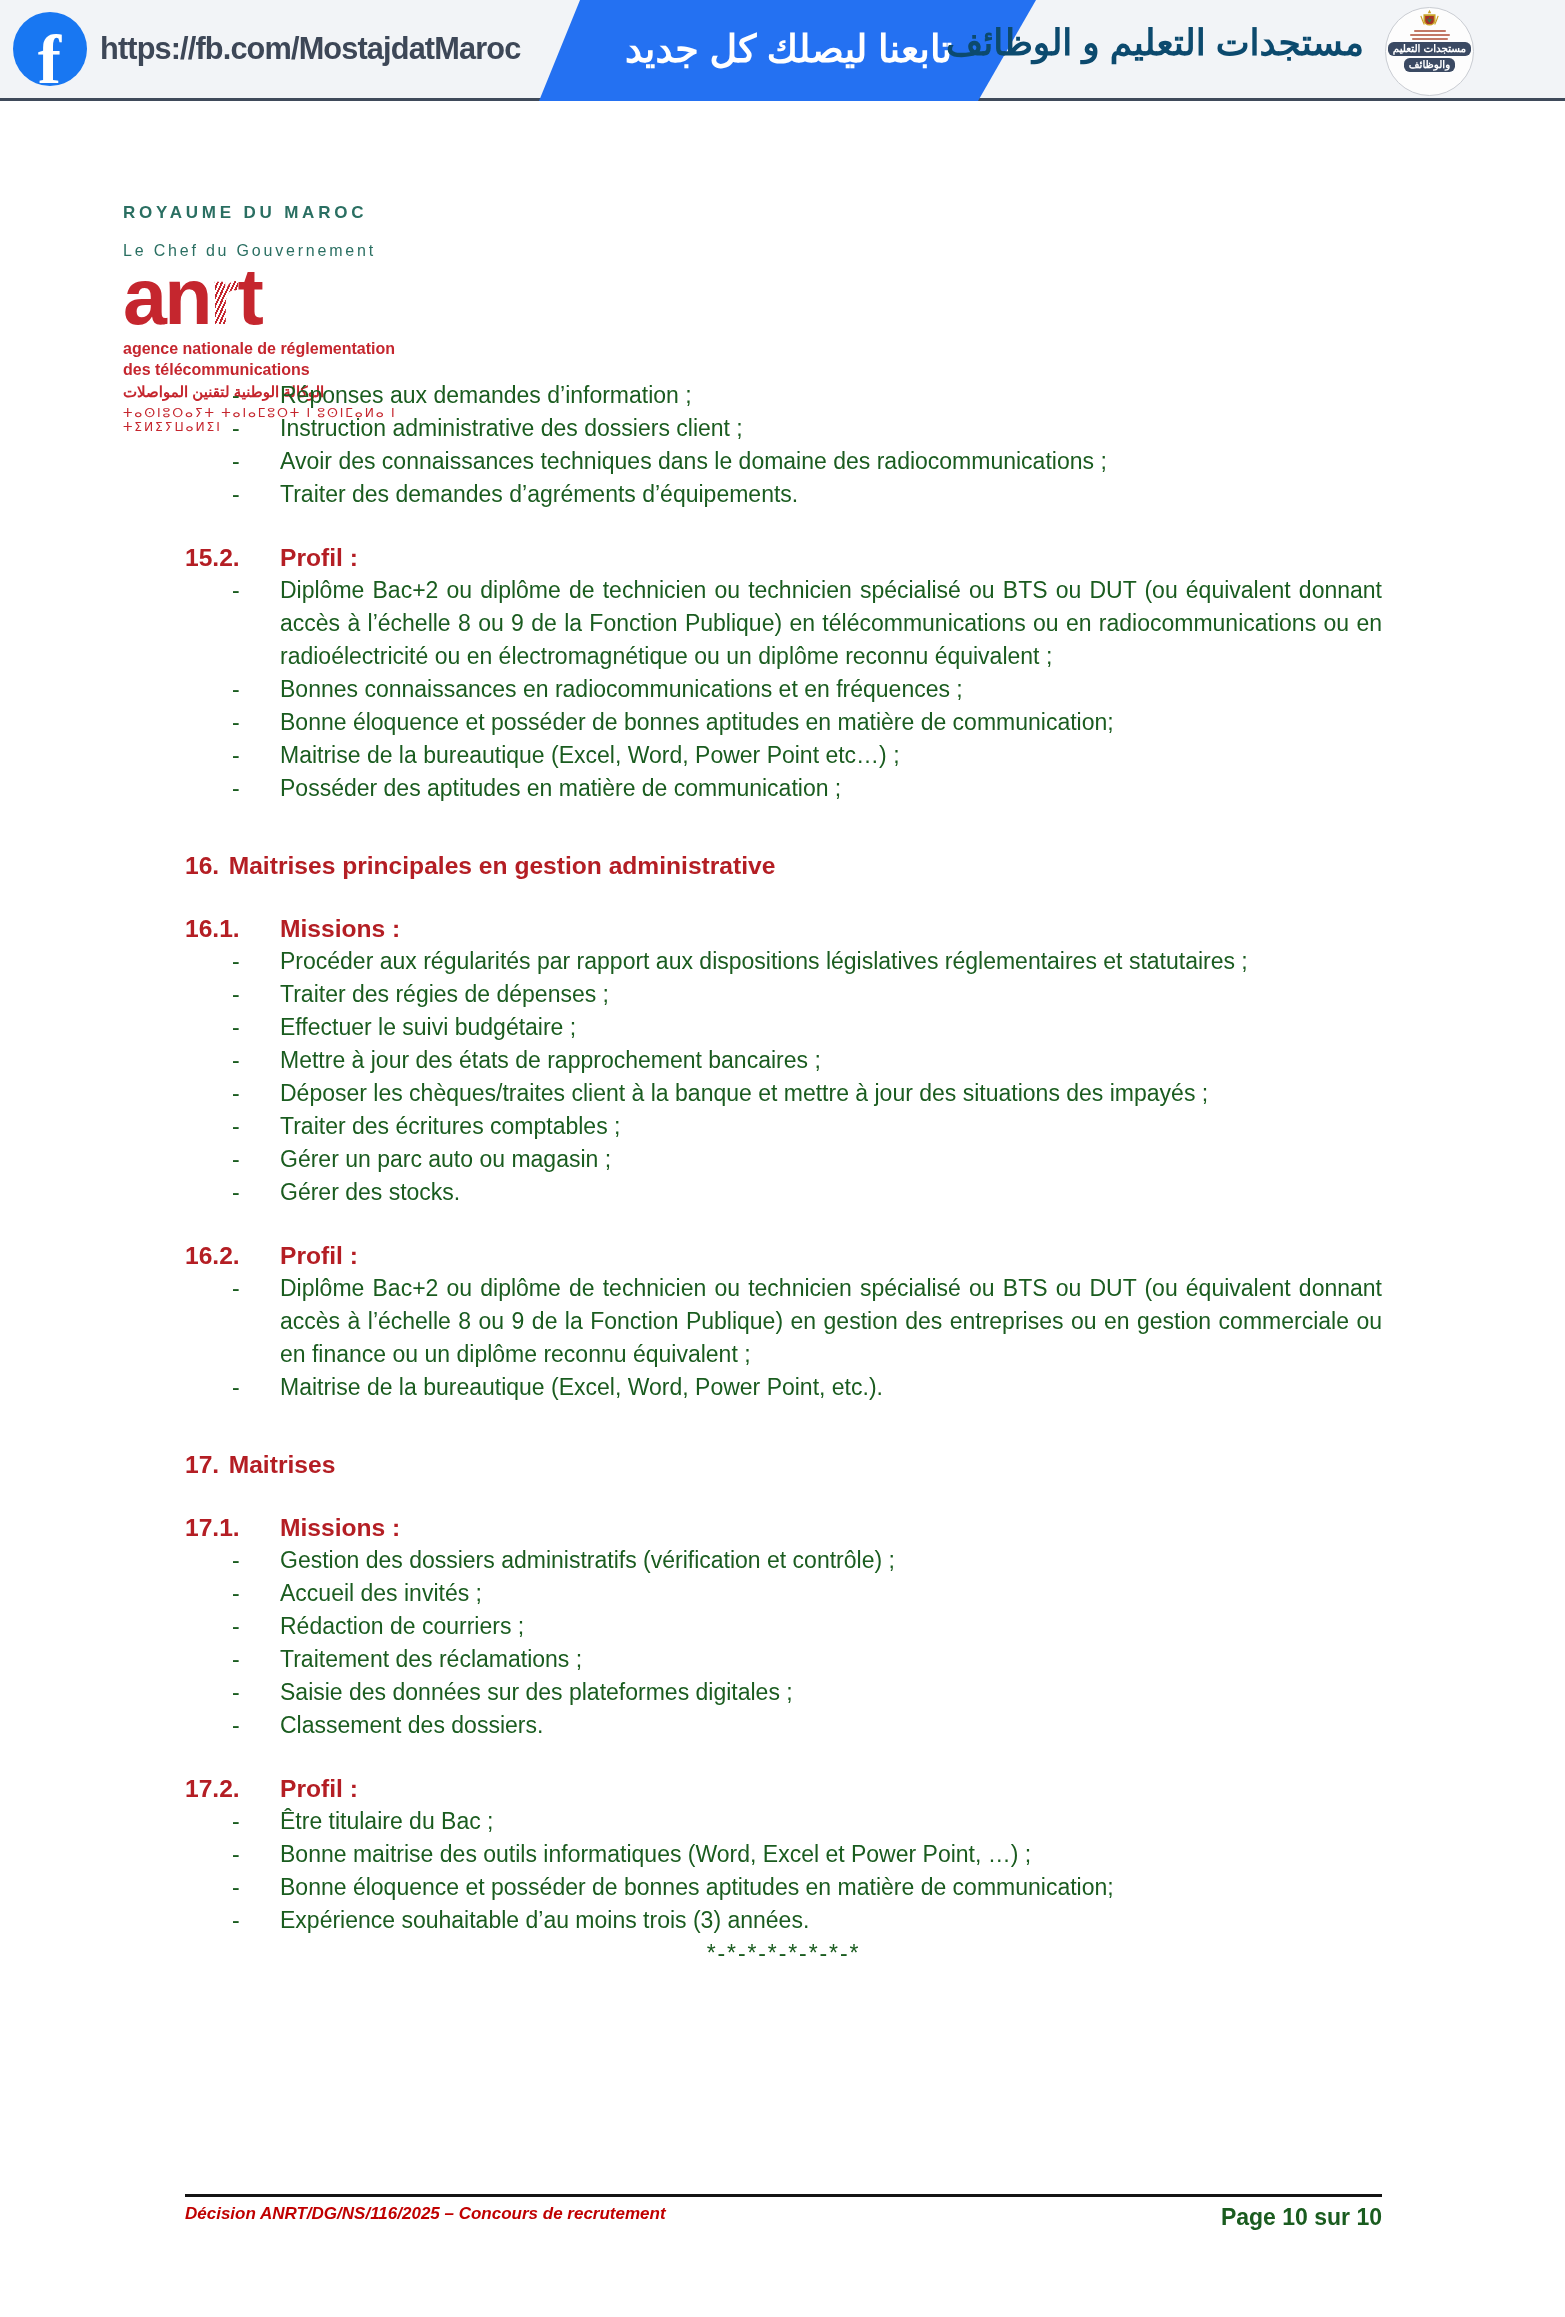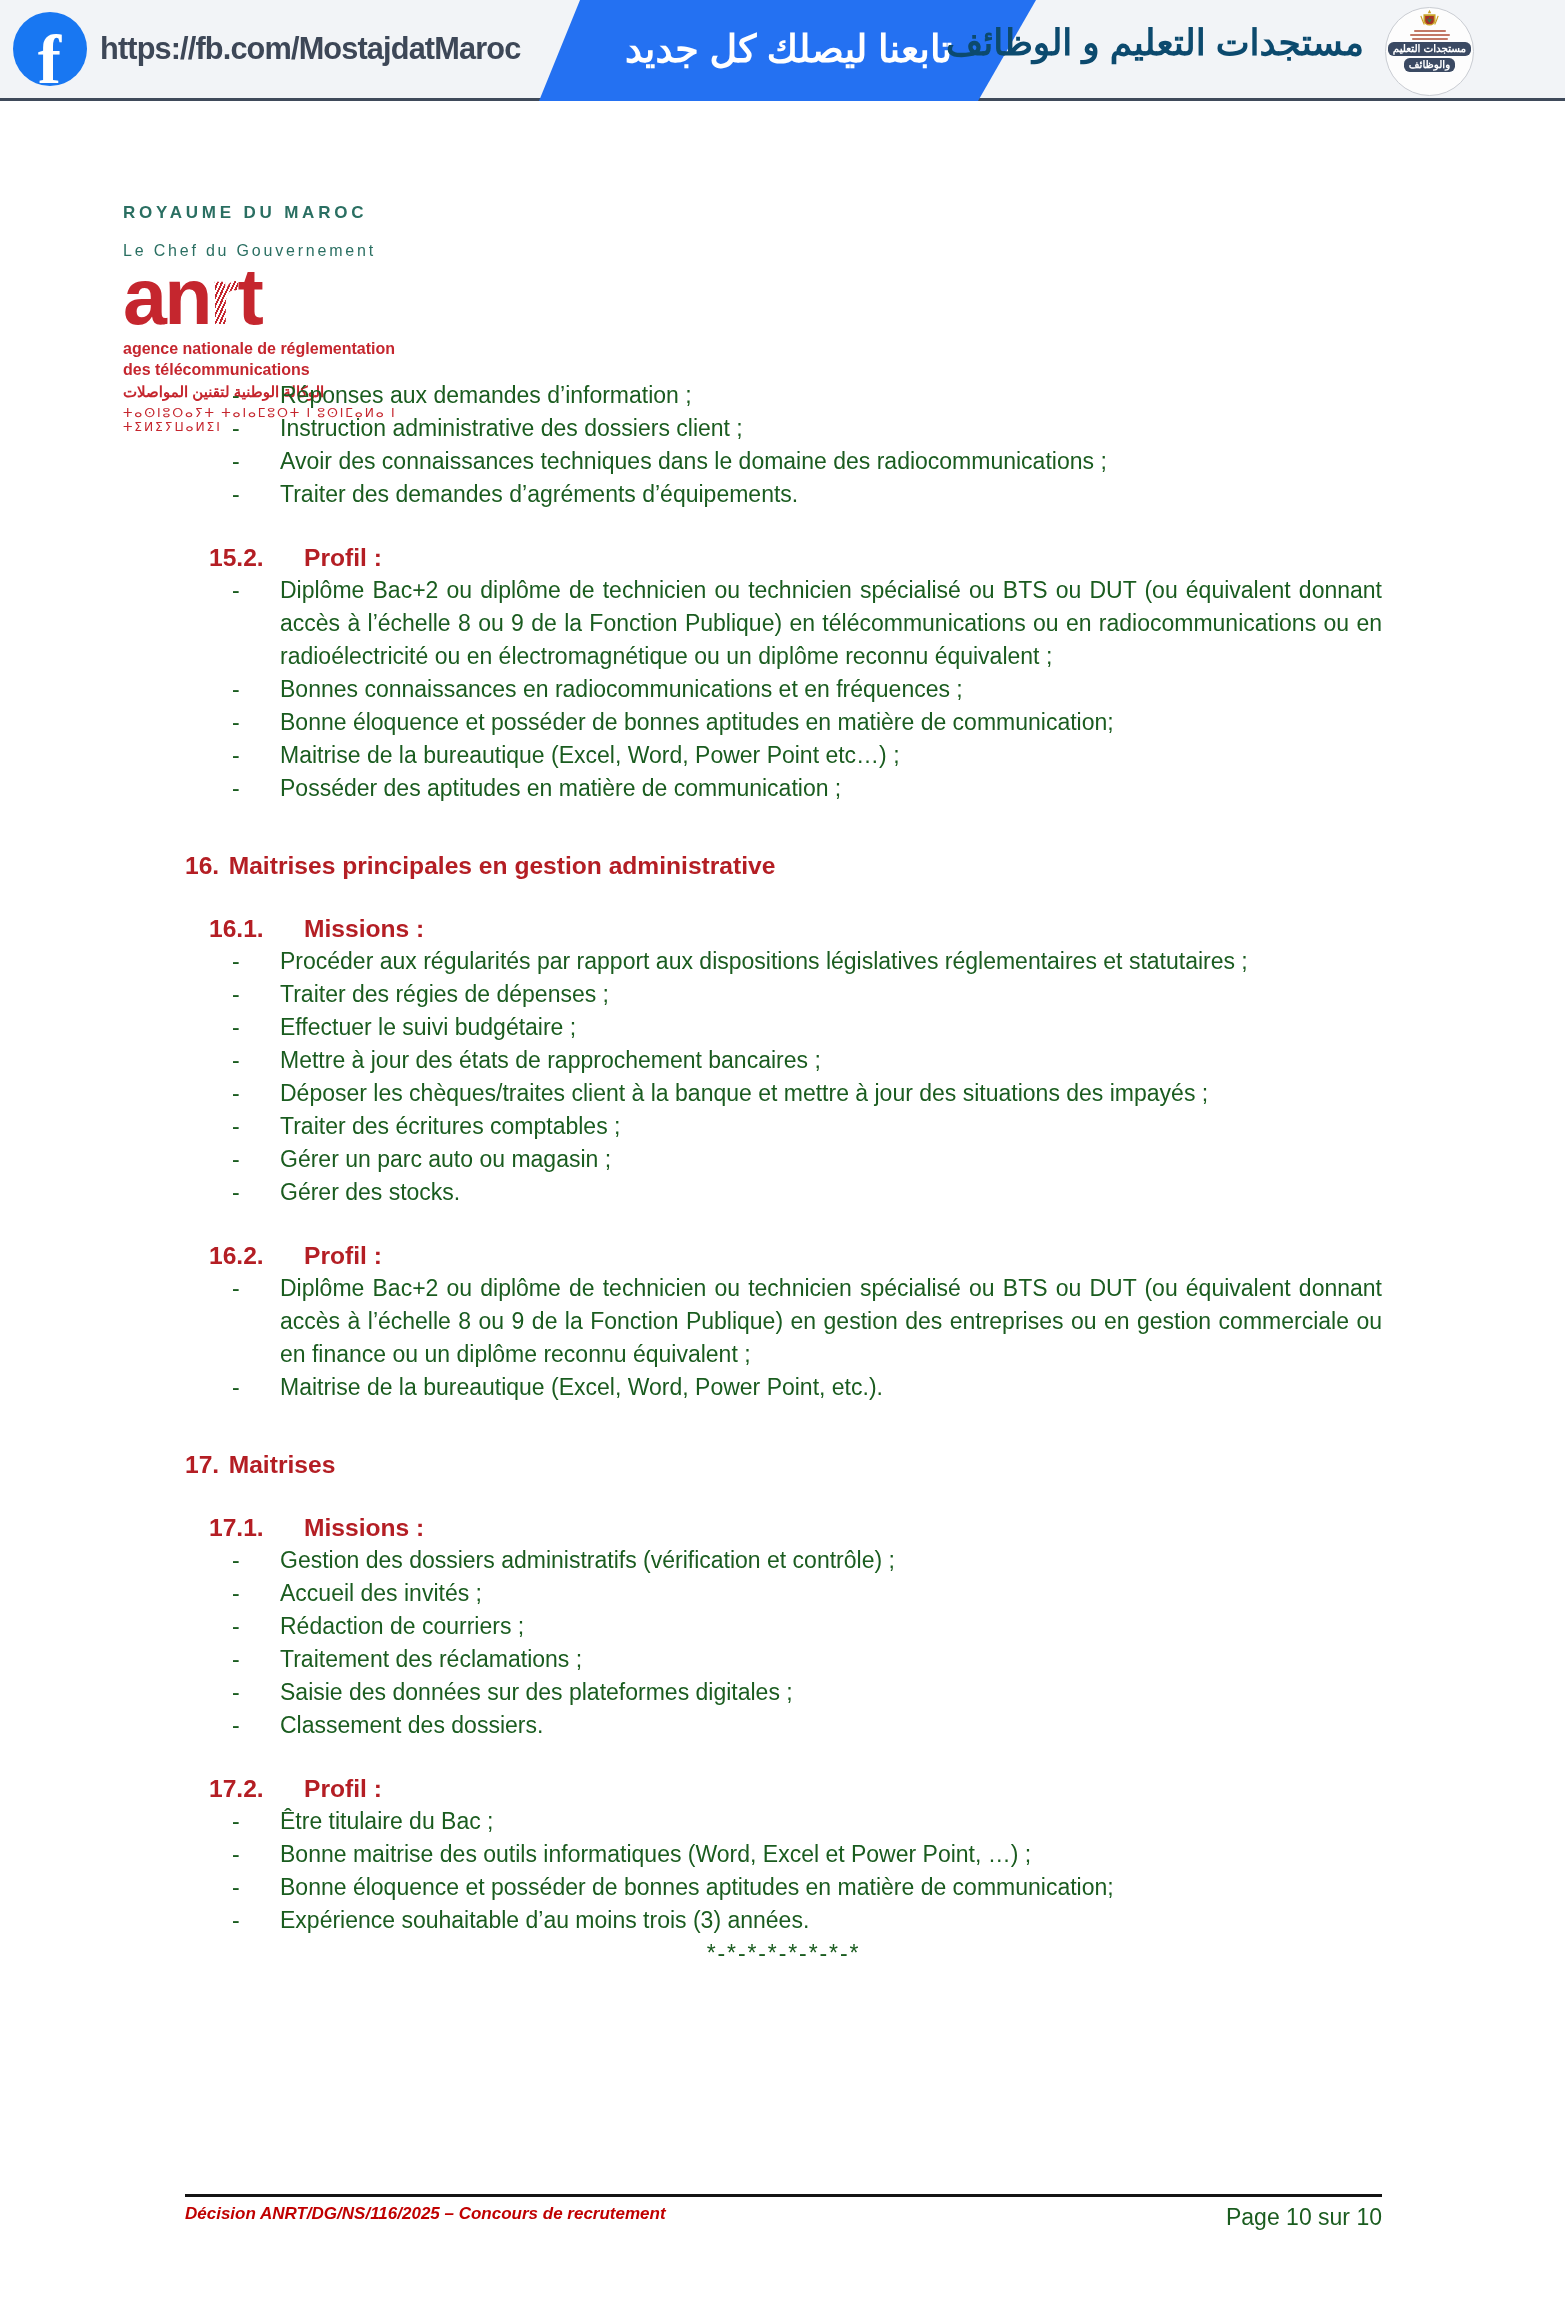--- a/index.html
+++ b/index.html
@@ -80,32 +80,32 @@
     position:absolute; left:185px; top:379px; width:1197px;
     color:#1a5c1f; font-size:23px; line-height:33px;
   }
   .blk-list { list-style:none; }
   .blk-list li {
     position:relative; padding-left:95px; text-align:justify; text-justify:inter-word;
   }
   .blk-list li::before { content:"-"; position:absolute; left:47px; top:0; }
   .blk-h1 { margin-top:44px; color:#b41e24; font-weight:bold; font-size:24.6px; line-height:33px; display:flex; }
   .blk-h1 .h-num { margin-right:9.5px; }
-  .blk-h2 { margin-top:30px; color:#b41e24; font-weight:bold; font-size:24.6px; line-height:33px; display:flex;margin-left:24px; }
+  .blk-h2 { margin-top:30px; color:#b41e24; font-weight:bold; font-size:24.6px; line-height:33px; display:flex; }
   .blk-h2 .h-num { width:95px; flex:0 0 95px; }
   .blk-sep { text-align:center; letter-spacing:1.9px; margin-top:0; }
 
   
   .footer {
     position:absolute; left:185px; top:2194px; width:1197px;
     border-top:3.8px solid #141414; padding-top:6.6px;
     display:flex; justify-content:space-between; align-items:flex-start;
   }
   .footer-left { color:#c00000; font-weight:bold; font-style:italic; font-size:17px; }
-  .footer-right { color:#1a5c1f; font-weight:normal; font-size:23px; }
+  .footer-right { color:#1a5c1f; font-weight:bold; font-size:23px; }
 </style>
 </head>
 <body>
 
 <div class="page">
 
   <div class="topbar">
     <div class="fb-circle">
       <span class="fb-f">f</span>
     </div>

